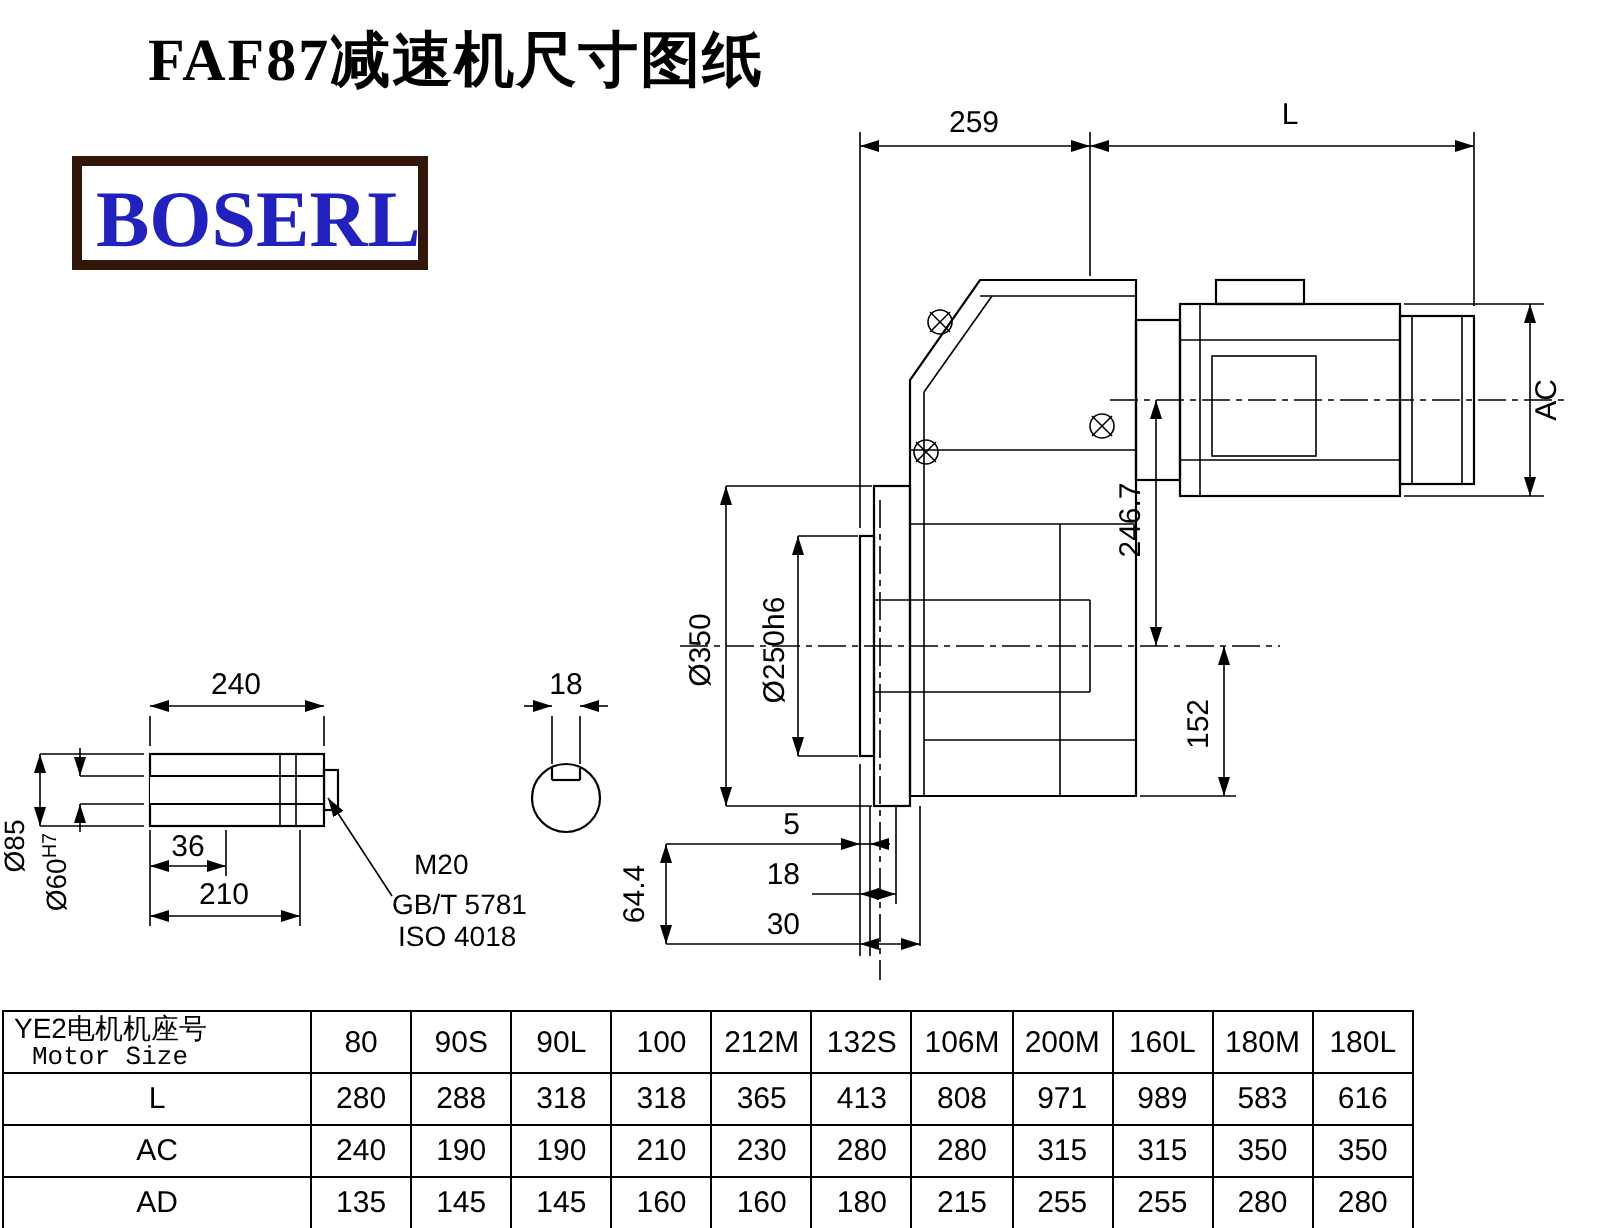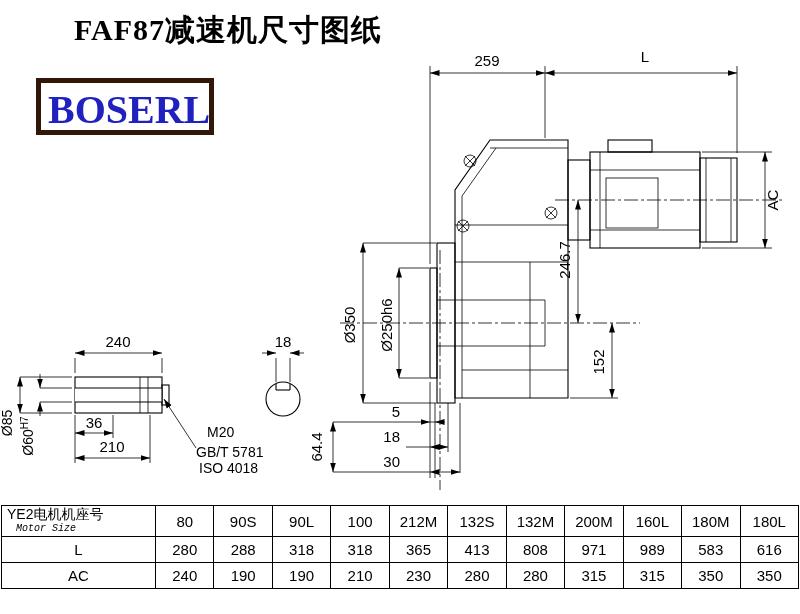--- a/index.html
+++ b/index.html
@@ -29,34 +29,34 @@
   }
   svg.drawing { position: absolute; left: 0; top: 0; }
   .ln   { stroke: #000; stroke-width: 1.1; fill: none; }
   .thin { stroke: #000; stroke-width: 0.8; fill: none; }
   .cl   { stroke: #000; stroke-width: 0.8; fill: none; stroke-dasharray: 14 3 3 3; }
   svg text { font-family: "Liberation Sans", sans-serif; font-size: 15px; fill: #000; }
   svg text.sm { font-size: 14px; }
 
   table.dim-table {
     position: absolute; left: 1px; top: 505px;
-    width: 798px; border-collapse: collapse; table-layout: fixed;
+    width: 706px; border-collapse: collapse; table-layout: fixed;
     background: #fff;
   }
   .dim-table th, .dim-table td {
     border: 1px solid #000; padding: 0;
     text-align: center; vertical-align: middle;
     font-weight: normal; font-size: 15px;
     font-family: "Liberation Sans", sans-serif;
   }
   .dim-table tr.hdr { height: 31px; }
   .dim-table tr.r   { height: 26px; }
   .col-first { width: 154px; }
   .hdr-cn { font-size: 14px; line-height: 15px; text-align: left; padding-left: 5px; }
-  .hdr-en { font-family: "Liberation Mono", monospace; font-size: 10px; line-height: 14px; text-align: left; padding-left: 14px; font-style: italic; }
+  .hdr-en { font-family: "Liberation Mono", monospace; font-size: 13px; line-height: 14px; text-align: left; padding-left: 14px; }
 </style>
 </head>
 <body>
 
 <div class="title">FAF87减速机尺寸图纸</div>
 
 <div class="logo-box">
   <span class="logo-text">BOSERL</span>
 </div>
 
@@ -280,21 +280,21 @@
       <th>
         <div class="hdr-cn">YE2电机机座号</div>
         <div class="hdr-en">Motor Size</div>
       </th>
       <th>80</th>
       <th>90S</th>
       <th>90L</th>
       <th>100</th>
       <th>212M</th>
       <th>132S</th>
-      <th>132M</th>
+      <th>106M</th>
       <th>200M</th>
       <th>160L</th>
       <th>180M</th>
       <th>180L</th>
     </tr>
     <tr class="r">
       <td>L</td>
       <td>280</td>
       <td>288</td>
       <td>318</td>
@@ -314,14 +314,28 @@
       <td>190</td>
       <td>210</td>
       <td>230</td>
       <td>280</td>
       <td>280</td>
       <td>315</td>
       <td>315</td>
       <td>350</td>
       <td>350</td>
     </tr>
+    <tr class="r">
+      <td>AD</td>
+      <td>135</td>
+      <td>145</td>
+      <td>145</td>
+      <td>160</td>
+      <td>160</td>
+      <td>180</td>
+      <td>215</td>
+      <td>255</td>
+      <td>255</td>
+      <td>280</td>
+      <td>280</td>
+    </tr>
   </tbody>
 </table>
 
 </body></html>

